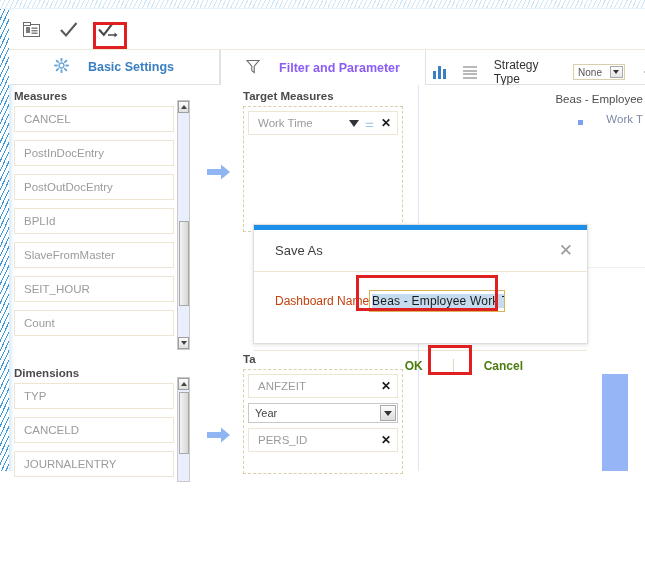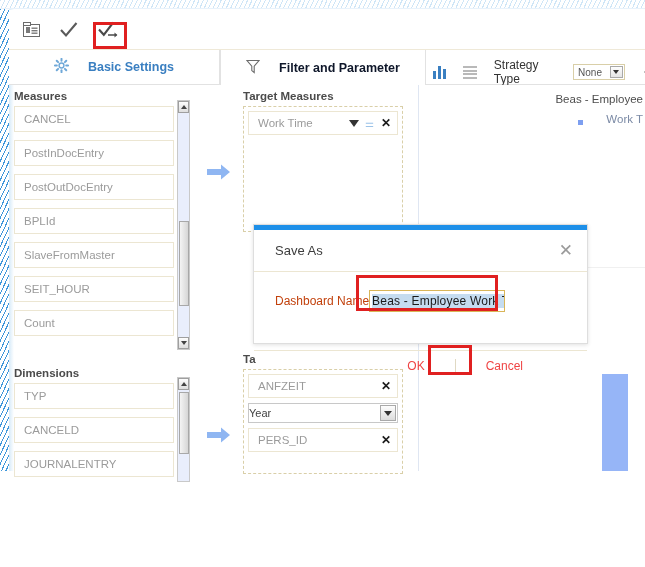--- a/index.html
+++ b/index.html
@@ -66,21 +66,21 @@
     display: flex; align-items: center; gap: 19px;
     padding: 0 14px;
     font-size: 12.5px; font-weight: bold;
     background: #ffffff;
     border: 1px solid #e2e2e2;
     border-top: none;
   }
   .tab-basic { left: 0; width: 211px; justify-content: center;
                color: #3a7fc1; border-left: none; border-bottom: 1px solid #e2e2e2; }
   .tab-filter { left: 211px; width: 206px; justify-content: center;
-                color: #0f172a; border-bottom: none; }
+                color: #8b5cf6; border-bottom: none; }
   .tabs-rest { position: absolute; left: 417px; top: 0; right: 0; height: 35px;
                border-bottom: 1px solid #e2e2e2; background:#fff; }
 
   .chart-ico { display:inline-block; width:14px; height:13px; position:relative; }
   .chart-ico i { position:absolute; bottom:0; width:3px; background:#3a7fc1; }
   .chart-ico i:nth-child(1){ left:0; height:8px;}
   .chart-ico i:nth-child(2){ left:5px; height:13px;}
   .chart-ico i:nth-child(3){ left:10px; height:10px;}
 
   .list-ico { display:inline-block; width:14px; height:12px; position:relative; }
@@ -145,21 +145,21 @@
     display:flex; align-items:center; padding:0 6px 0 9px;
     font-size:11.5px; color:#9b9b9b; margin-bottom:5px; position:relative;
   }
   .chip .sp { flex:1; }
   .caret-down { width:0;height:0;border-left:5px solid transparent;
     border-right:5px solid transparent;border-top:7px solid #333; margin-right:6px;}
   .updown { color:#9cc3e8; font-size:10px; margin-right:7px; }
   .xmark { color:#1a1a1a; font-size:12px; font-weight:bold; }
   .mini-select {
     height:20px; border:1px solid #c8c8c8; background:#fff;
-    display:flex; align-items:center; font-size:11px;
+    display:flex; align-items:center; padding-left:6px; font-size:11px;
     color:#444; position:relative; margin-bottom:5px;
   }
   .mini-select .arrowbtn{
     position:absolute; right:1px; top:1px; width:16px; height:16px;
     background: linear-gradient(#fdfdfd,#dcdcdc); border:1px solid #a9a9a9;
     display:flex; align-items:center; justify-content:center;
   }
   .mini-select .arrowbtn::after{
     content:""; border-left:4px solid transparent; border-right:4px solid transparent;
     border-top:5px solid #333;
@@ -203,21 +203,21 @@
   .dlg-input span {
     font-size:12px; color:#1a1a1a; background:#c5dcf0;
     white-space:nowrap; letter-spacing:.2px;
   }
   #hl-input { left:356px; top:275px; width:142px; height:36px; }
   .dlg-foot {
     height:31px; border-top:1px solid #ece6d2;
     display:flex; align-items:center; justify-content:flex-end;
     padding-right:34px; gap:0;
   }
-  .dlg-btn { font-size:12px; color:#ef4444; padding:0 30px; }
+  .dlg-btn { font-size:12px; color:#4d7c0f; padding:0 30px;font-weight:bold; }
   .dlg-sep { width:1px; height:15px; background:#e0d9c3; }
   #hl-ok { left:428px; top:345px; width:44px; height:30px; }
 </style>
 </head>
 <body>
 
 <div id="app">
 
   <div class="stripe-top"></div>
   <div class="stripe-left"></div>

